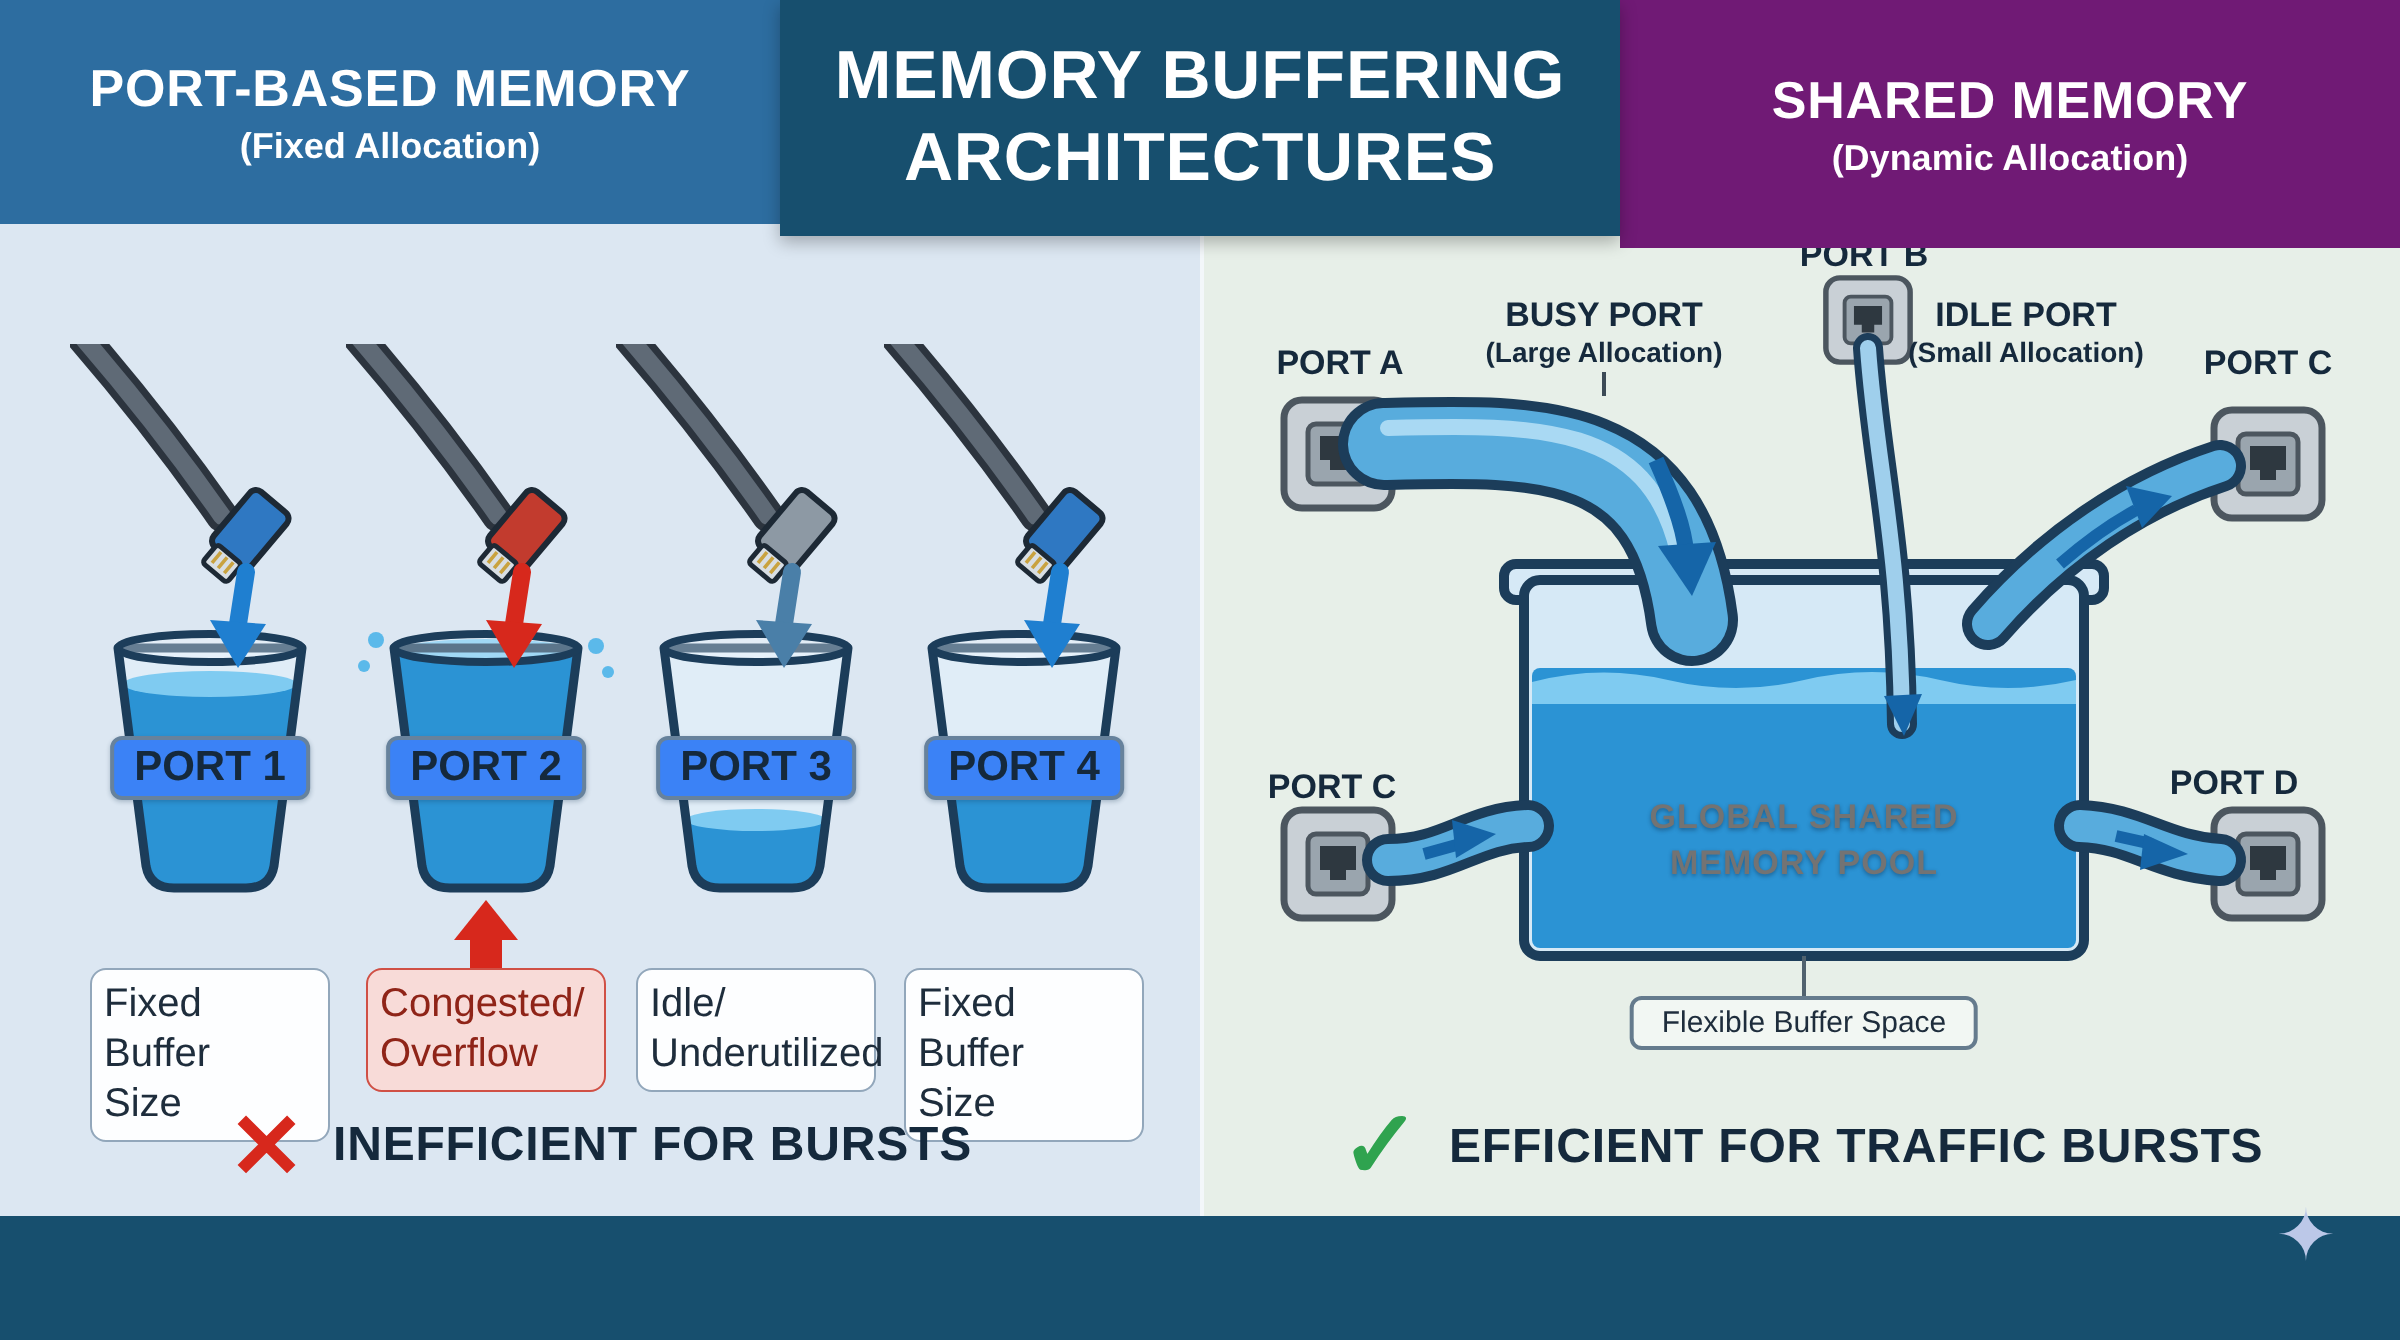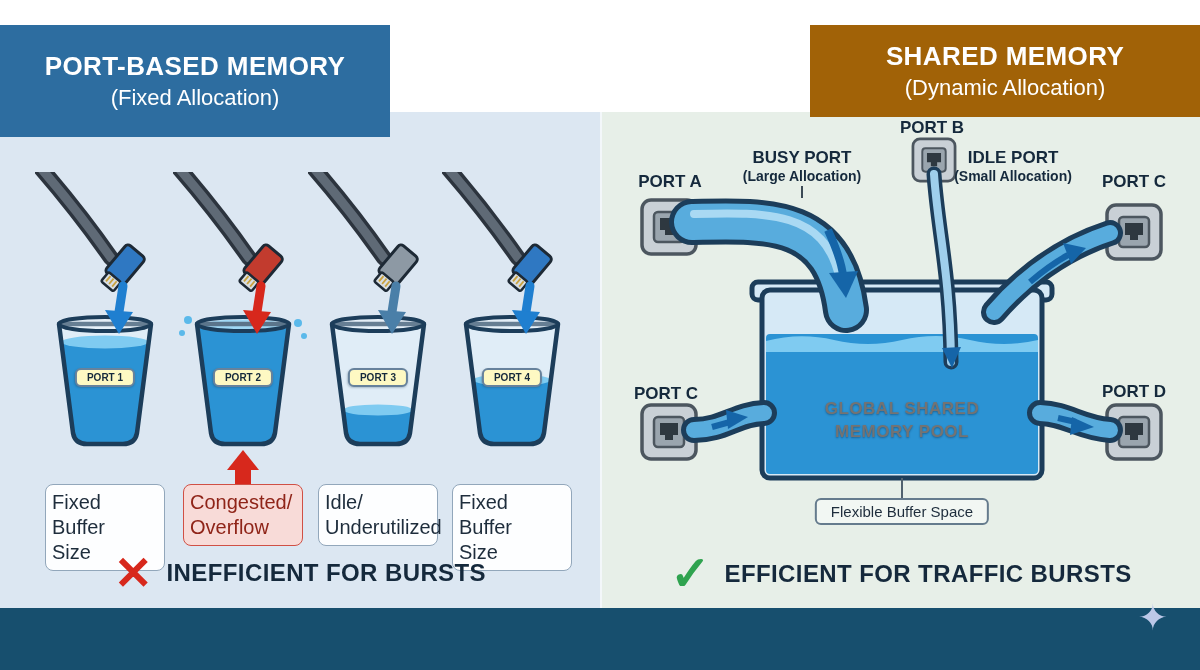--- a/index.html
+++ b/index.html
@@ -1,39 +1,39 @@
 <!DOCTYPE html>
 <html><head>
 <meta charset="utf-8">
 <style>
   * { margin:0; padding:0; box-sizing:border-box; }
   html,body { width:1200px; height:670px; }
   body { font-family:"Liberation Sans", sans-serif; overflow:hidden; background:#ffffff; }
   .stage { position:relative; width:1200px; height:670px; background:#fff; }
 
   
-  .hdr { position:absolute; top:0; display:flex; flex-direction:column; justify-content:center; align-items:center; color:#fff; text-align:right;margin-top:25px; }
+  .hdr { position:absolute; top:0; display:flex; flex-direction:column; justify-content:center; align-items:center; color:#fff; text-align:right; }
   .hdr-left   { left:0;    width:390px; height:112px; background:#2d6da0; z-index:1; }
   .hdr-center { left:390px; width:420px; height:118px; background:#174f6e; z-index:3; box-shadow:0 3px 8px rgba(0,0,0,.28); }
-  .hdr-right  { left:810px; width:390px; height:92px; background:#a16207; z-index:1; }
+  .hdr-right  { left:810px; width:390px; height:124px; background:#701a75; z-index:1; }
   .hdr-title { font-size:26px; font-weight:800; letter-spacing:.4px; }
-  .hdr-sub   { font-size:22px; font-weight:400; margin-top:3px; }
+  .hdr-sub   { font-size:18px; font-weight:700; margin-top:3px; }
   .hdr-center .line { font-size:34px; font-weight:800; letter-spacing:.4px; line-height:1.22; }
 
   
   .panel { position:absolute; top:112px; width:600px; height:496px; }
   .panel-left  { left:0;     background:#dce7f2; }
   .panel-right { left:600px; background:#e7efe8; border-left:2px solid #f3f7fa; }
 
   
   .port-col { position:absolute; top:60px; width:140px; height:410px; }
   .port-col svg { position:absolute; top:0; left:0; }
   .port-label { position:absolute; top:196px; left:50%; transform:translateX(-50%);
-    background:#fef9c3; border:2px solid #67829c; border-radius:6px; padding:2px 10px;
-    font-size:10px; font-weight:700; color:#15293c; white-space:nowrap; box-shadow:0 1px 2px rgba(20,50,80,.25); }
+    background:#3b82f6; border:2px solid #67829c; border-radius:6px; padding:2px 10px;
+    font-size:21px; font-weight:700; color:#15293c; white-space:nowrap; box-shadow:0 1px 2px rgba(20,50,80,.25); }
   .caption { position:absolute; top:312px; left:50%; transform:translateX(-50%);
     background:#fdfeff; border:1.5px solid #92a7bb; border-radius:8px; padding:5px 6px;
     font-size:20px; color:#1e2d3c; white-space:pre-line; line-height:1.25; width:120px; }
   .caption-alert { background:#f8dbd8; border-color:#d05045; color:#8f2418; }
 
   .verdict { position:absolute; top:438px; left:0; width:100%; display:flex; justify-content:center; align-items:center; gap:14px; }
   .verdict-icon-x { font-size:46px; font-weight:900; color:#d7281c; line-height:1; }
   .verdict-icon-check { font-size:48px; font-weight:900; color:#2fa34f; line-height:1; }
   .verdict-text { font-size:24px; font-weight:800; color:#15293c; letter-spacing:.4px; }
 
@@ -57,20 +57,24 @@
 </style>
 </head>
 <body>
 
 <div class="stage">
 
   <div class="hdr hdr-left">
     <div class="hdr-title">PORT-BASED MEMORY</div>
     <div class="hdr-sub">(Fixed Allocation)</div>
   </div>
+  <div class="hdr hdr-center">
+    <div class="line">MEMORY BUFFERING</div>
+    <div class="line">ARCHITECTURES</div>
+  </div>
   <div class="hdr hdr-right">
     <div class="hdr-title">SHARED MEMORY</div>
     <div class="hdr-sub">(Dynamic Allocation)</div>
   </div>
 
   <div class="panel panel-left">
 
     <div class="port-col" style="left:35px">
       <svg width="140" height="320" viewBox="0 0 140 320">
         <g>
@@ -280,21 +284,21 @@
       <span>BUSY PORT</span>
       <span class="sub">(Large Allocation)</span>
     </div>
     <div class="rlabel" style="left:330px; top:6px;text-align:center;">PORT B</div>
     <div class="rlabel" style="left:411px; top:36px;">
       <span>IDLE PORT</span>
       <span class="sub">(Small Allocation)</span>
     </div>
     <div class="rlabel" style="left:532px; top:60px;">PORT C</div>
     <div class="rlabel" style="left:64px; top:272px;">PORT C</div>
-    <div class="rlabel" style="left:532px; top:270px;">PORT D</div>
+    <div class="rlabel" style="left:515px; top:270px;">PORT D</div>
 
     <div class="pool-label">
       <span>GLOBAL SHARED</span>
       <span>MEMORY POOL</span>
     </div>
 
     <div class="flex-box">Flexible Buffer Space</div>
 
     <div class="verdict">
       <span class="verdict-icon-check">✓</span>

